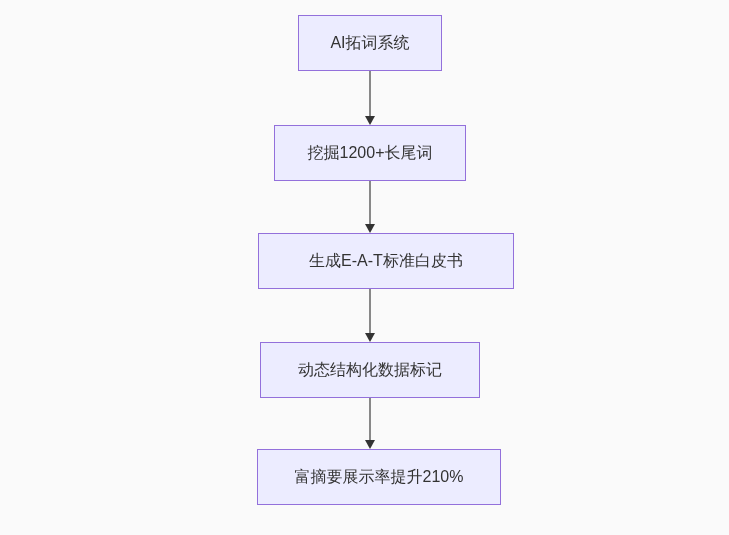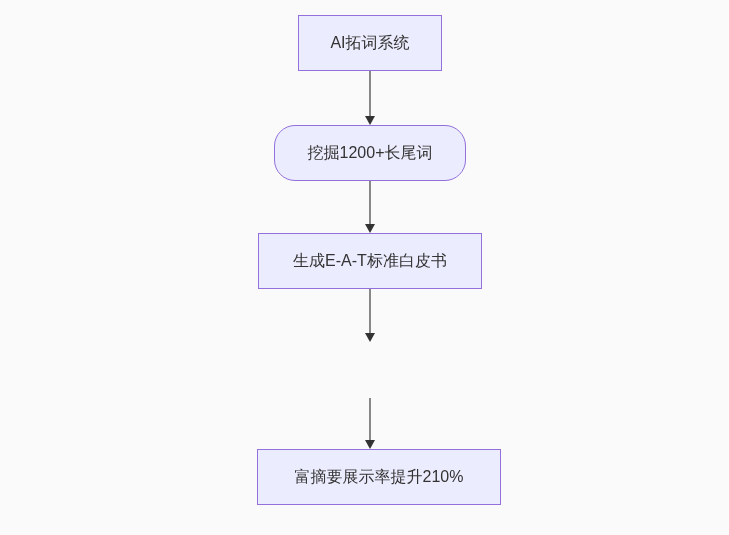--- a/index.html
+++ b/index.html
@@ -30,22 +30,22 @@
     border: 1px solid var(--node-border);
     color: var(--text);
     font-size: 16px;
     display: flex;
     align-items: center;
     justify-content: center;
     text-align: center;
     white-space: nowrap;
   }
   .node1 { left: 298px; top: 15px;  width: 144px; }
-  .node2 { left: 274px; top: 125px; width: 192px; border-radius: 21px; }
-  .node3 { left: 258px; top: 233px; width: 224px; }
+  .node2 { left: 274px; top: 125px; width: 192px; }
+  .node3 { left: 258px; top: 233px; width: 256px; }
   .node4 { left: 260px; top: 342px; width: 220px; }
   .node5 { left: 257px; top: 449px; width: 244px; }
   .edge {
     position: absolute;
     left: 364px;           
     width: 12px;
     display: flex;
     flex-direction: column;
     align-items: center;
   }
@@ -92,20 +92,23 @@
 
   <div class="node node3">
     <span>生成E-A-T标准白皮书</span>
   </div>
 
   <div class="edge edge3">
     <div class="edge-line"></div>
     <div class="arrowhead"></div>
   </div>
 
+  <div class="node node4">
+    <span>动态结构化数据标记</span>
+  </div>
 
   <div class="edge edge4">
     <div class="edge-line"></div>
     <div class="arrowhead"></div>
   </div>
 
   <div class="node node5">
     <span>富摘要展示率提升210%</span>
   </div>
 

